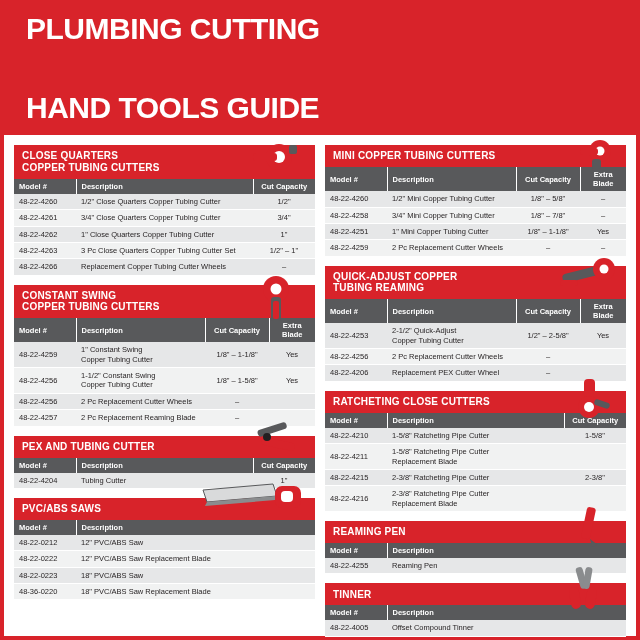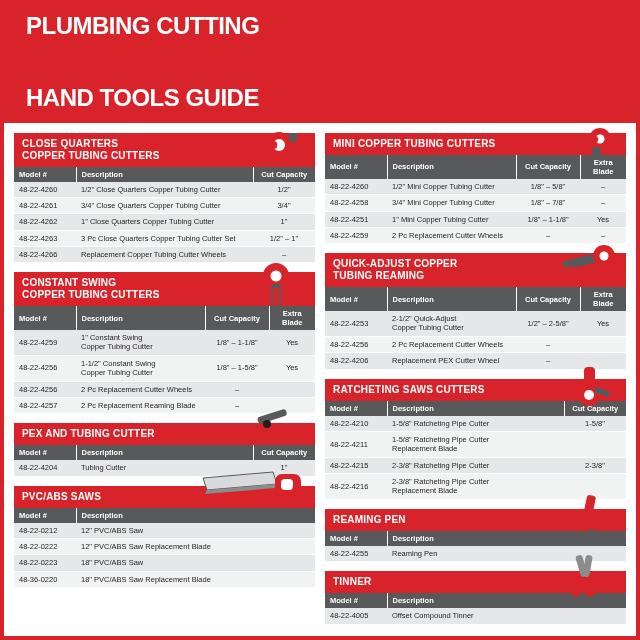--- a/index.html
+++ b/index.html
@@ -19,21 +19,21 @@
     background: #ffffff;
     position: relative;
   }
   .header {
     background: #d8232a;
     color: #ffffff;
     padding: 10px 0 12px 22px;
   }
   .header h1 {
     margin: 0;
-    font-size: 24px;
+    font-size: 30px;
     line-height: 1.02;
     font-weight: bold;
     letter-spacing: -0.5px;
     font-family: "Liberation Sans", sans-serif;
   }
   .header .l2 { display: block; margin-top: 48px; }
   .columns {
     display: flex;
     gap: 0px;
     padding: 10px 10px 0 10px;
@@ -433,21 +433,21 @@
           <div class="tool" style="top:-14px;right:14px;position:absolute;">
             <svg width="46" height="44" viewBox="0 0 46 44">
               <rect x="18" y="2" width="11" height="26" rx="4" fill="#d8232a"></rect>
               <circle cx="23" cy="30" r="11" fill="#d8232a"></circle>
               <circle cx="23" cy="30" r="5" fill="#fff"></circle>
               <rect x="28" y="24" width="16" height="6" rx="3" transform="rotate(18 36 27)" fill="#58595b"></rect>
             </svg>
           </div>
           <div class="sec-head">
             <div>
-              <span>RATCHETING SAWS CUTTERS</span>
+              <span>RATCHETING CLOSE CUTTERS</span>
             </div>
           </div>
           <div class="tbl-wrap">
             <table>
               <colgroup>
                 <col style="width: 62px;">
                 <col style="width: auto;">
                 <col style="width: 62px;">
               </colgroup>
               <thead>

